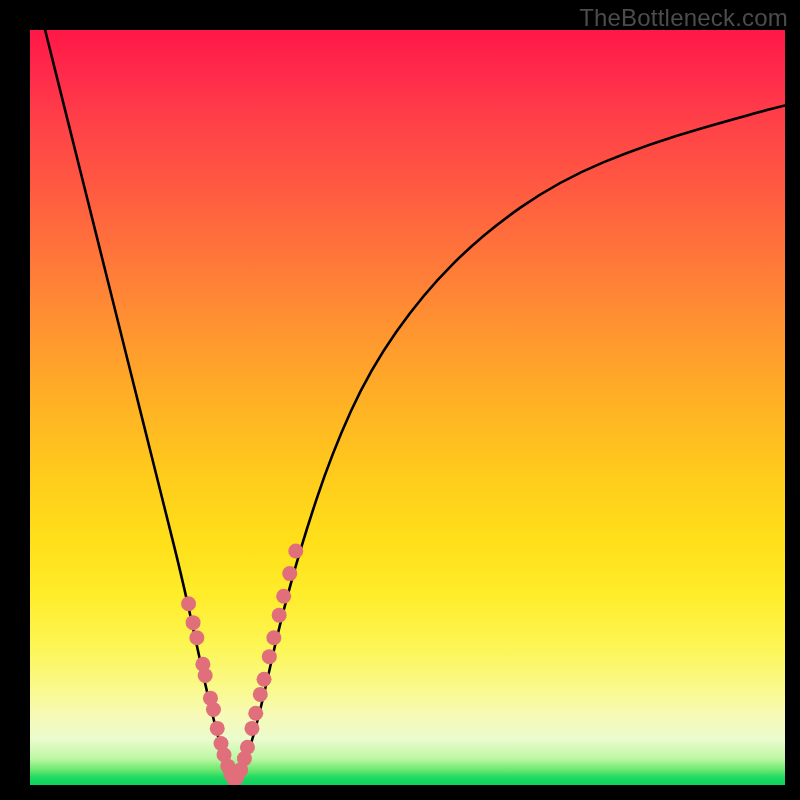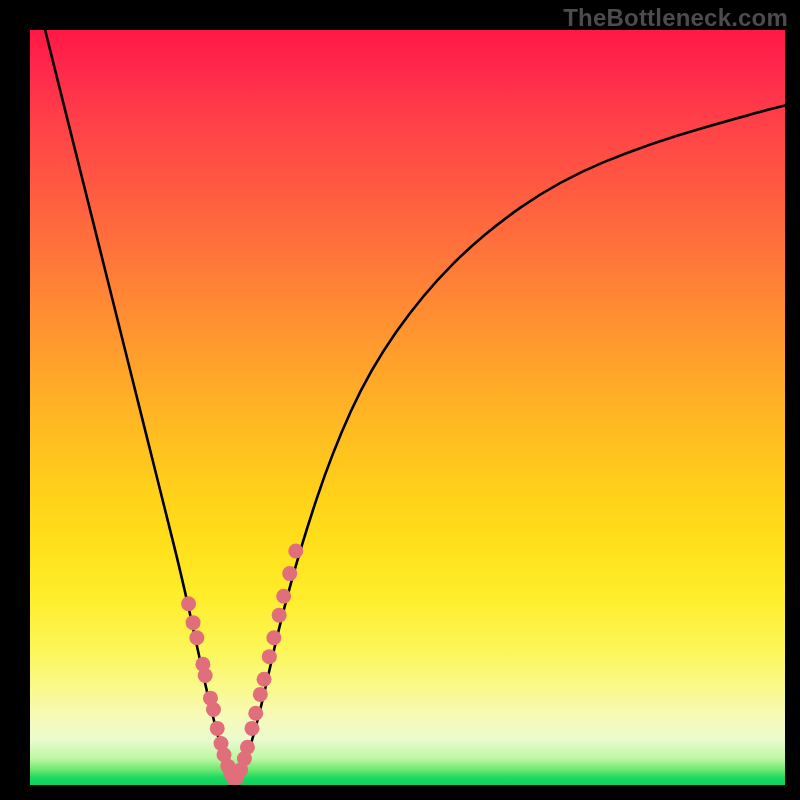--- a/index.html
+++ b/index.html
@@ -54,21 +54,21 @@
       #1fd961 99%,
       #0bd45e 100%
     );
   }
   .watermark {
     position: absolute;
     top: 4px;
     right: 12px;
     color: #4c4c4c;
     font-size: 24px;
-    font-weight: 700;
+    font-weight: 400;
     letter-spacing: 0.2px;
     user-select: none;
   }
   svg.curves {
     position: absolute;
     left: 0;
     top: 0;
     width: 100%;
     height: 100%;
   }

